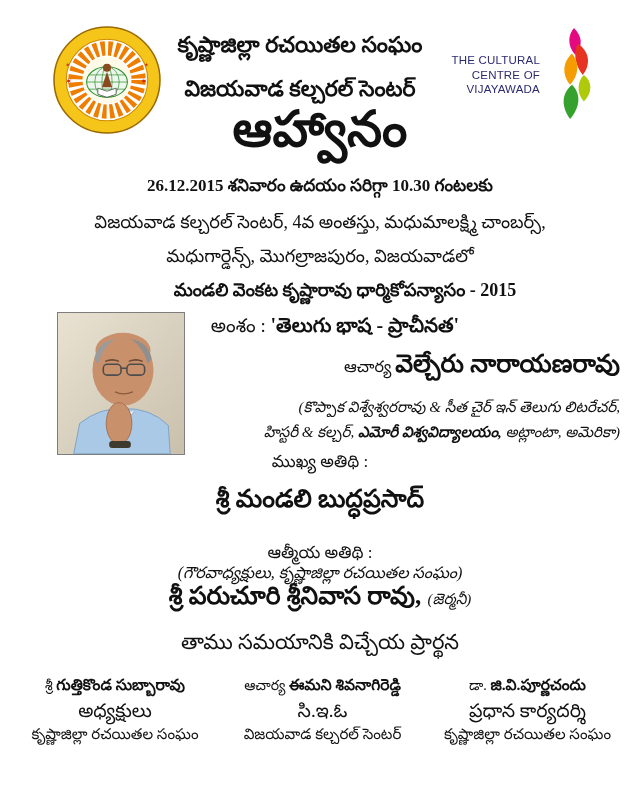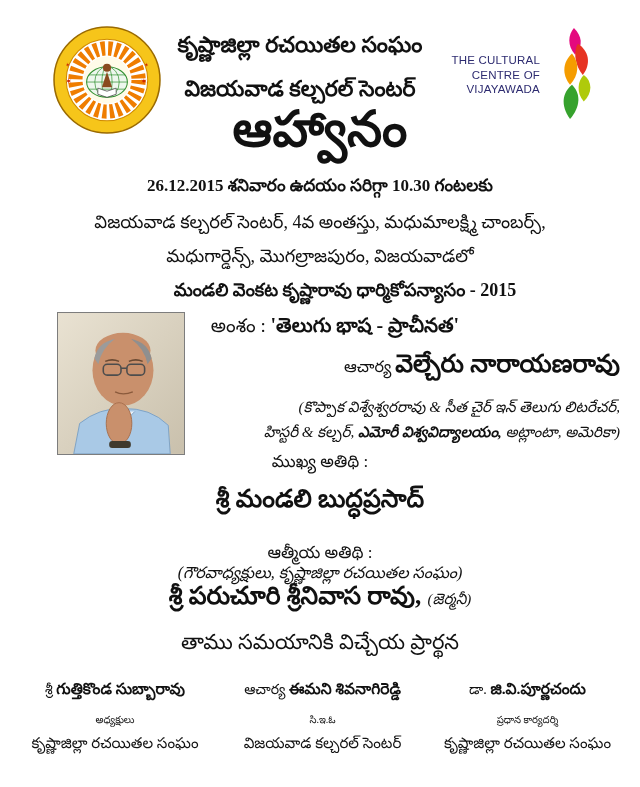--- a/index.html
+++ b/index.html
@@ -53,23 +53,23 @@
   .special-name{top:582px;font-size:25px;font-weight:700;}
   .country{font-size:15px;font-weight:400;font-style:italic;margin-top:48px;}
   .closing{top:630px;font-size:21px;}
 
   
   .footer{left:15px;right:15px;top:676px;display:flex;justify-content:space-between;}
   .sig-col{text-align:center;}
   .sig-col.c1{width:200px;}
   .sig-col.c2{width:215px;}
   .sig-col.c3{width:195px;}
-  .sig-name{font-size:15.5px;font-weight:700;line-height:26px;}
+  .sig-name{font-size:15.5px;font-weight:700;line-height:17px;}
   .sig-prefix{font-weight:400;font-size:14px;}
-  .sig-role{font-size:10px;margin-top:8px;line-height:18px;}
+  .sig-role{font-size:19px;margin-top:8px;line-height:18px;}
   .sig-org{font-size:15px;margin-top:5px;line-height:19px;}
 </style>
 </head>
 <body>
 
 <div class="page">
 
   <div class="abs emblem">
     <svg viewBox="0 0 106 106" width="108" height="108">
       <circle cx="53" cy="53" r="52" fill="#f6c51a" stroke="#9a6a00" stroke-width="1.5"></circle>

